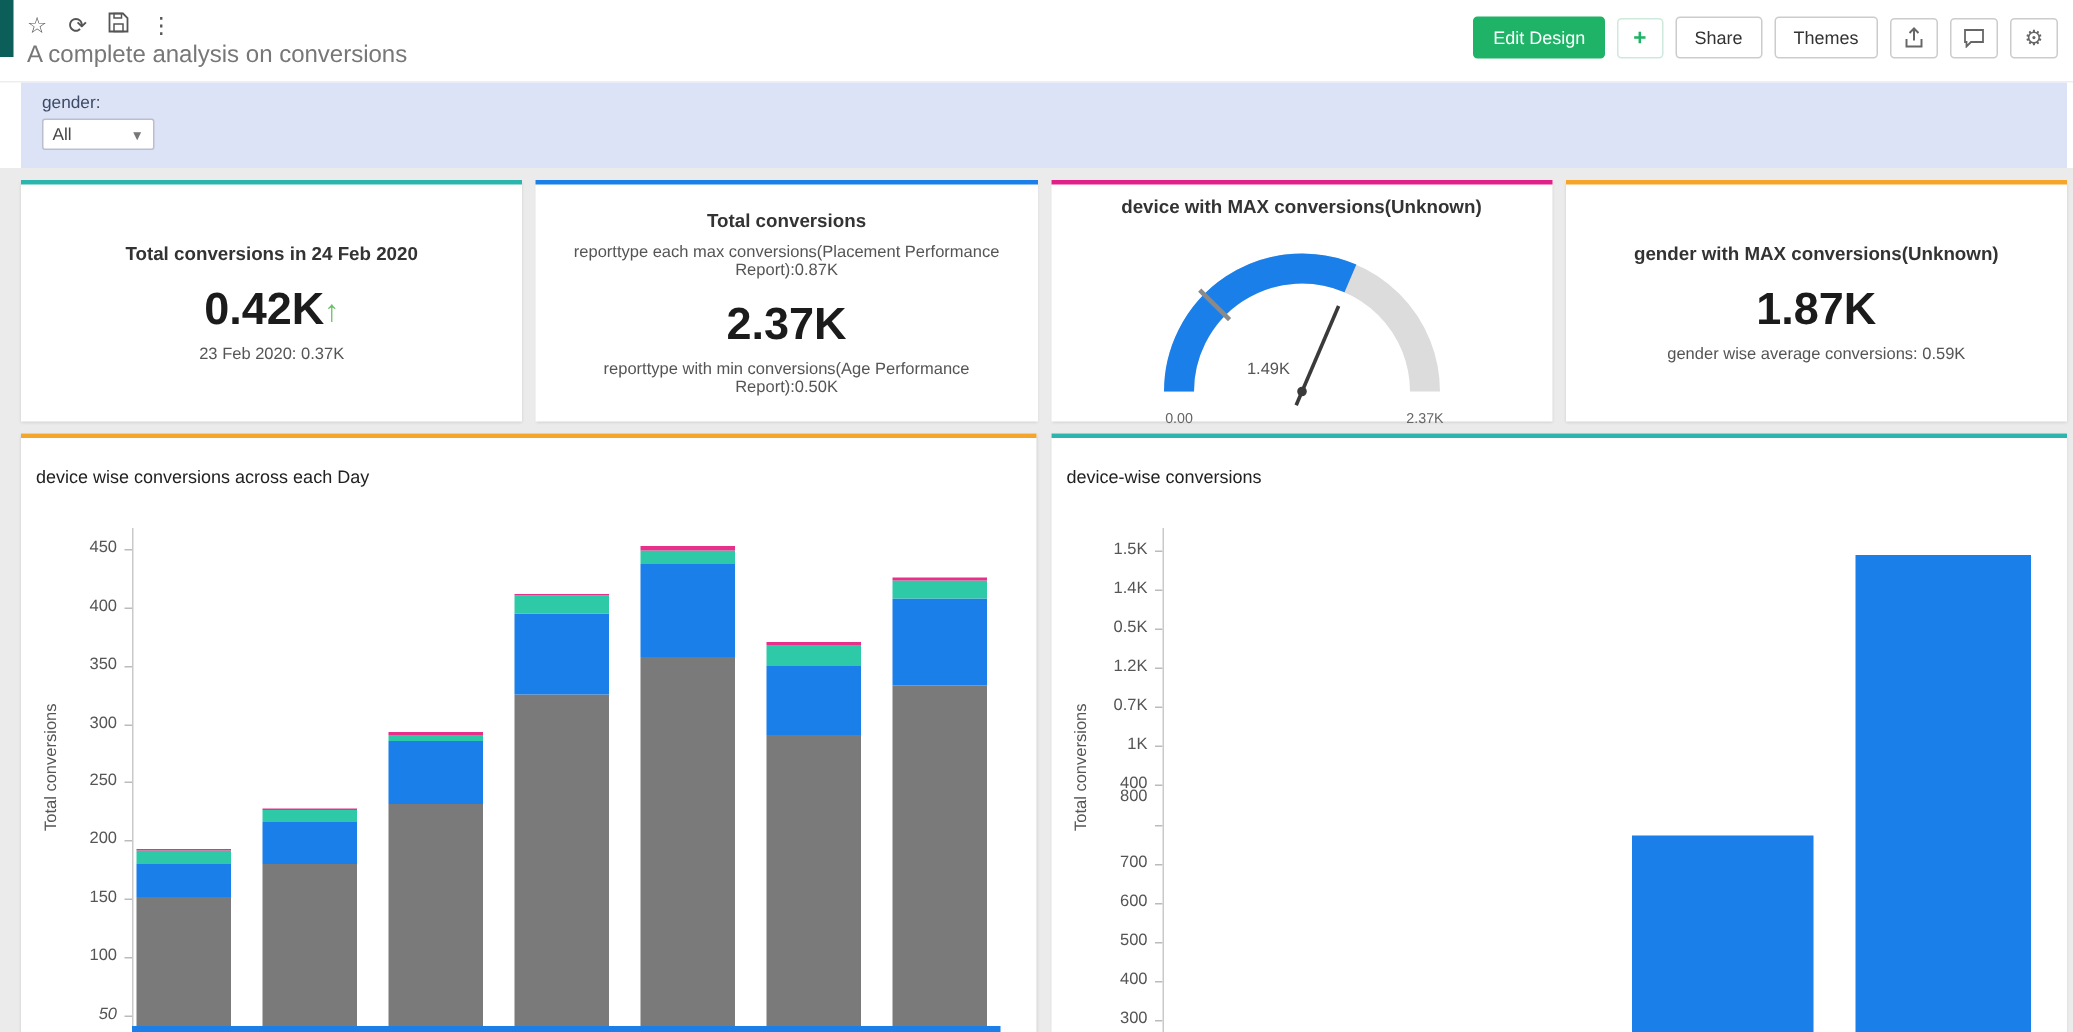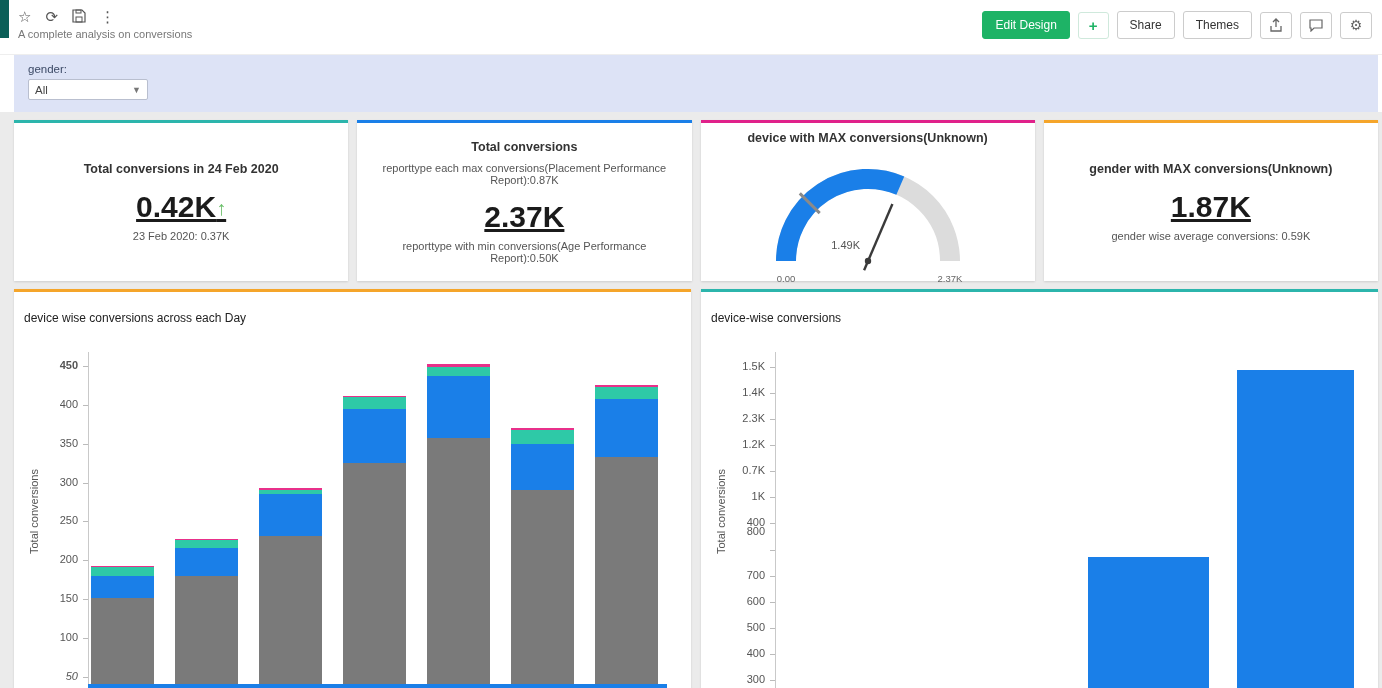--- a/index.html
+++ b/index.html
@@ -9,49 +9,49 @@
   
   .corner-strip { position:absolute; left:0; top:0; width:9px; height:38px; background:#0b5f58; z-index:5; }
 
   
   header { height:55px; background:#fff; display:flex; align-items:flex-start;
     justify-content:space-between; padding:8px 10px 0 18px; border-bottom:1px solid #eee; }
   .title-block .title-row { display:flex; align-items:center; gap:14px; }
   h1 { font-size:17px; font-weight:bold; color:#1b1b1b; }
   .title-icons { display:flex; align-items:center; gap:14px; color:#555; font-size:15px; }
   .title-icons span { cursor:pointer; }
-  .subtitle { font-size:11px; color:#777; margin-top:2px; }
+  .subtitle { font-size:16px; color:#777; margin-top:2px; }
   .header-actions { display:flex; align-items:center; gap:8px; padding-top:3px; }
   .btn { font-size:12px; border-radius:3px; padding:6px 12px; background:#fff;
     border:1px solid #ccc; color:#333; cursor:pointer; }
   .btn-green { background:#1eb366; border-color:#1eb366; color:#fff; }
   .btn-plus { color:#1eb366; font-size:15px; font-weight:bold; padding:4px 10px; border-color:#cfe9dc; }
   .icon-btn { width:32px; height:27px; border:1px solid #ccc; border-radius:3px; background:#fff;
     display:flex; align-items:center; justify-content:center; color:#666; font-size:14px; cursor:pointer; }
 
   
   .filter-band { height:57px; margin:0 4px 0 14px; background:#dde3f6; padding:8px 0 0 14px; }
   .filter-label { font-size:11.5px; color:#3c4a66; display:block; margin-bottom:4px; }
-  .select { width:120px; height:21px; background:#fff; border:1px solid #b9bfcf; border-radius:2px;
+  .select { width:75px; height:21px; background:#fff; border:1px solid #b9bfcf; border-radius:2px;
     font-size:11.5px; color:#444; display:flex; align-items:center; justify-content:space-between;
     padding:0 6px; cursor:pointer; }
   .select .arrow { color:#777; font-size:9px; }
 
   
   main { background:#ebebeb; height:576px; padding:8px 4px 0 14px; }
   .kpi-row { display:flex; gap:9px; height:161px; margin-bottom:8px; }
   .card { flex:1; background:#fff; border-top:3px solid #999; box-shadow:0 1px 2px rgba(0,0,0,.12);
     position:relative; display:flex; flex-direction:column; align-items:center; justify-content:center;
     text-align:center; padding:6px 14px; }
   .card.c1 { border-top-color:#2cb5ac; }
   .card.c2 { border-top-color:#1a7fe8; }
   .card.c3 { border-top-color:#e0218a; justify-content:flex-start; padding-top:8px; }
   .card.c4 { border-top-color:#f5a52a; }
   .kpi-title { font-size:12.5px; font-weight:bold; color:#333; }
-  .kpi-value { font-size:30px; font-weight:bold; color:#1b1b1b; margin:14px 0 6px;text-decoration:underline; }
+  .kpi-value { font-size:30px; font-weight:bold; color:#1b1b1b; margin:14px 0 6px; }
   .kpi-small { font-size:11px; color:#555; }
   .trend-up { color:#6abf69; font-size:20px; font-weight:normal; vertical-align:2px; }
 
   
   .gauge-wrap { margin-top:4px; }
   .gauge-wrap svg { display:block; }
 
   
   .charts-row { display:flex; gap:10px; height:399px; }
   .panel { flex:1; background:#fff; border-top:3px solid #999; box-shadow:0 1px 2px rgba(0,0,0,.12);
@@ -159,21 +159,21 @@
     </div>
 
   </div>
 
   <div class="charts-row">
 
     <div class="panel p-left">
       <div class="panel-title">device wise conversions across each Day</div>
       <div class="ylab">Total conversions</div>
       <div class="ticks">
-          <span class="tick-label" style="top: 6.995px; font-weight: bold;">450</span>
+          <span class="tick-label" style="top: 6.995px;">450</span>
           <i class="tick-mark" style="top: 13.995px;"></i>
           <span class="tick-label" style="top: 45.87px;">400</span>
           <i class="tick-mark" style="top: 52.87px;"></i>
           <span class="tick-label" style="top: 84.745px;">350</span>
           <i class="tick-mark" style="top: 91.745px;"></i>
           <span class="tick-label" style="top: 123.62px;">300</span>
           <i class="tick-mark" style="top: 130.62px;"></i>
           <span class="tick-label" style="top: 162.495px;">250</span>
           <i class="tick-mark" style="top: 169.495px;"></i>
           <span class="tick-label" style="top: 201.37px;">200</span>
@@ -219,21 +219,21 @@
     </div>
 
     <div class="panel p-right">
       <div class="panel-title">device-wise conversions</div>
       <div class="ylab">Total conversions</div>
       <div class="ticks">
           <span class="tick-label" style="top: 7.996px;">1.5K</span>
           <i class="tick-mark" style="top: 14.996px;"></i>
           <span class="tick-label" style="top: 34.076px;">1.4K</span>
           <i class="tick-mark" style="top: 41.076px;"></i>
-          <span class="tick-label" style="top: 60.156px;">2.3K</span>
+          <span class="tick-label" style="top: 60.156px;">0.5K</span>
           <i class="tick-mark" style="top: 67.156px;"></i>
           <span class="tick-label" style="top: 86.236px;">1.2K</span>
           <i class="tick-mark" style="top: 93.236px;"></i>
           <span class="tick-label" style="top: 112.316px;">0.7K</span>
           <i class="tick-mark" style="top: 119.316px;"></i>
           <span class="tick-label" style="top: 138.396px;">1K</span>
           <i class="tick-mark" style="top: 145.396px;"></i>
           <span class="tick-label" style="top: 164.476px;">400</span>
           <i class="tick-mark" style="top: 171.476px;"></i>
           <span class="tick-label" style="top: 173px;">800</span>

